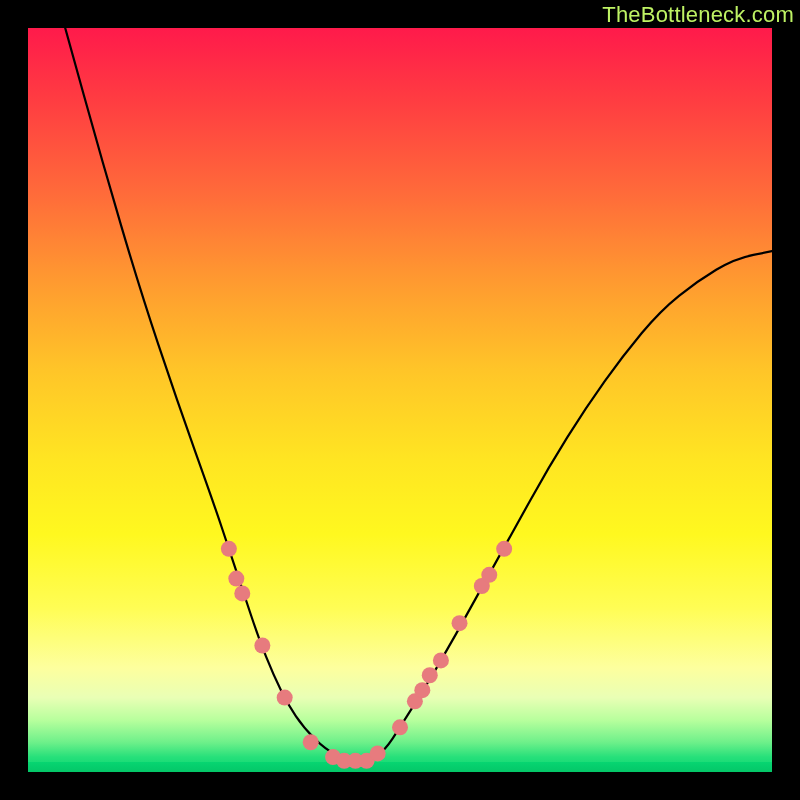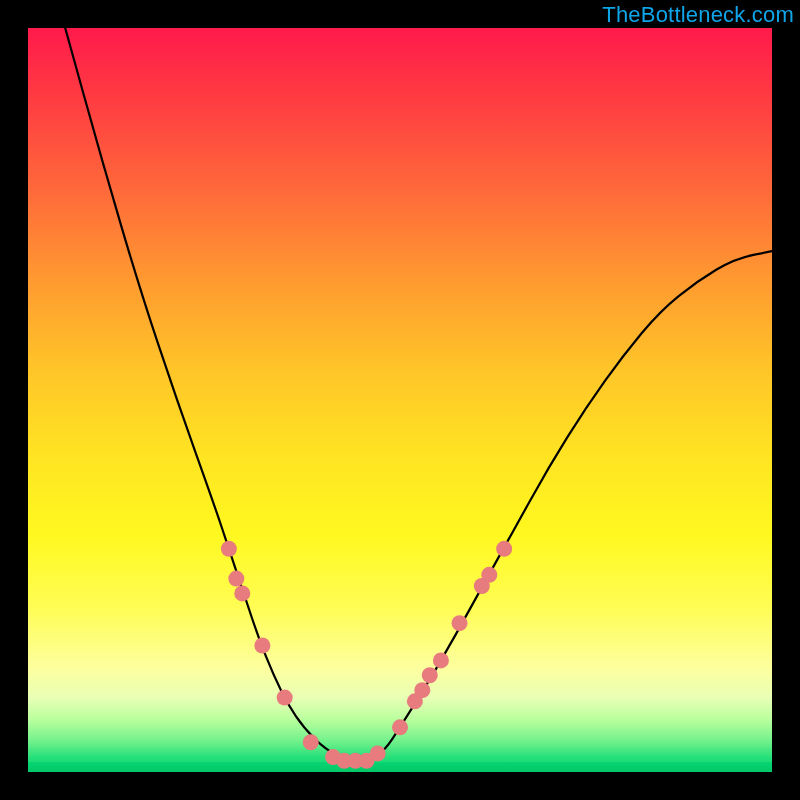--- a/index.html
+++ b/index.html
@@ -56,21 +56,21 @@
     background: linear-gradient(to bottom, #07d571, #04c768);
   }
   .svg-layer {
     position: absolute;
     inset: 0;
   }
   .wm {
     position: absolute;
     top: 2px;
     right: 6px;
-    color: #0ea5e9;
+    color: #bef264;
     font-size: 22px;
     letter-spacing: 0.2px;
     user-select: none;
   }
 </style>
 </head>
 <body>
 
 <div class="frame">
 

